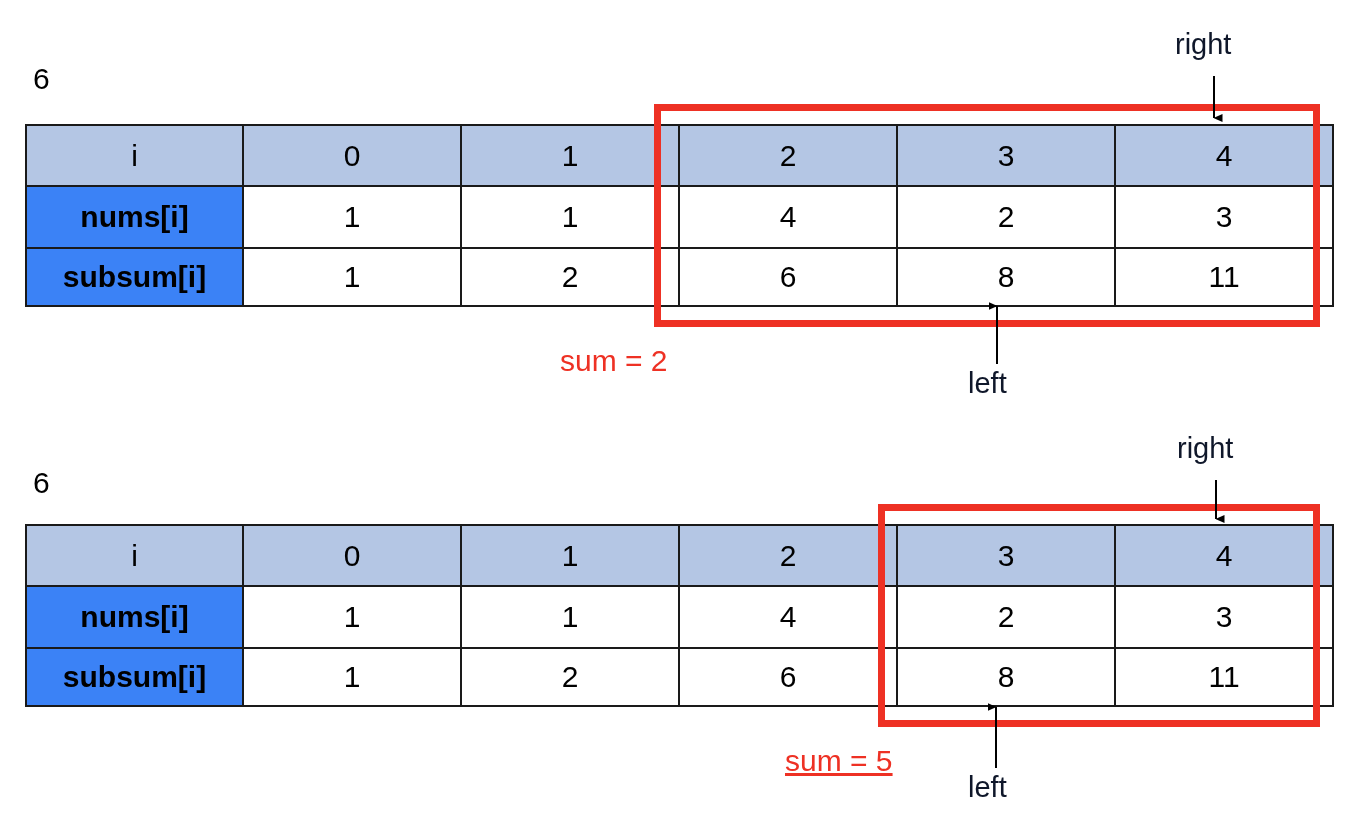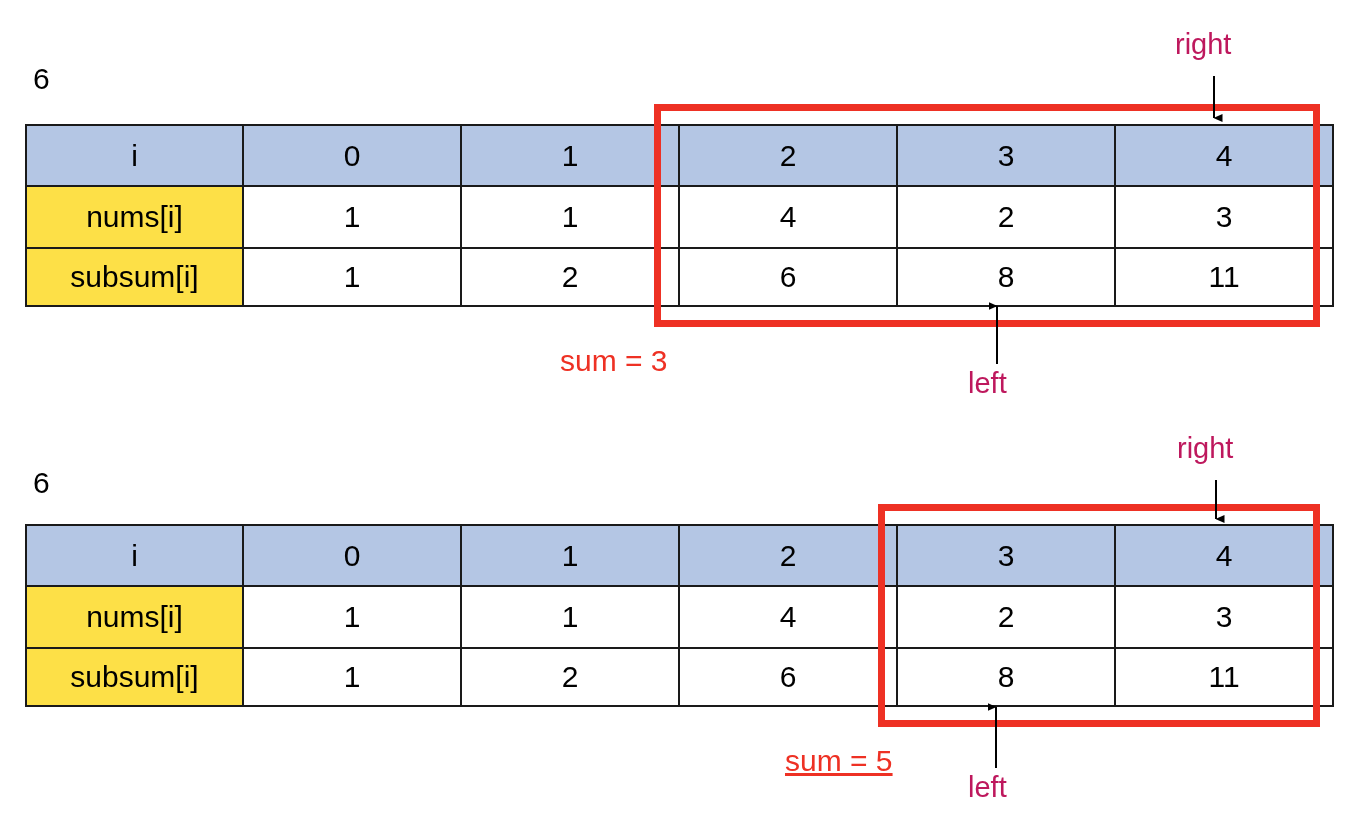--- a/index.html
+++ b/index.html
@@ -35,21 +35,22 @@
     font-size: 30px;
     font-weight: 400;
     padding: 0;
     background: #ffffff;
     line-height: 1;
   }
   .grid td.hdr {
     background: #b4c6e4;
   }
   .grid td.rowlabel {
-    background: #fde047;
+    background: #3b82f6;
+    font-weight: bold;
   }
   .col-label { width: 215px; }
   .col-cell  { width: 216px; }
 
   .r-head td { height: 59px; }
   .r-nums td { height: 60px; }
   .r-sub  td { height: 56px; }
 
   
   .count {
@@ -75,21 +76,21 @@
     line-height: 1;
     color: #ee3124;
     white-space: nowrap;
   }
 
   
   .ptrlabel {
     position: absolute;
     font-size: 29px;
     line-height: 1;
-    color: #be185d;
+    color: #0f172a;
     white-space: nowrap;
   }
 
   
   .arrows {
     position: absolute;
     left: 0; top: 0;
     width: 1360px;
     height: 824px;
     pointer-events: none;
@@ -126,21 +127,21 @@
       <td>2</td>
       <td>6</td>
       <td>8</td>
       <td>11</td>
     </tr>
   </tbody>
     </table>
 
   <div class="redbox" style="left:654px; top:104px; width:666px; height:223px;"></div>
 
-  <div class="sumtext" style="left:560px; top:346px;">sum = 3</div>
+  <div class="sumtext" style="left:560px; top:346px;">sum = 2</div>
 
   <div class="ptrlabel" style="left:1175px; top:30px;">right</div>
 
   <div class="ptrlabel" style="left:968px; top:369px;">left</div>
 
   <div class="count" style="left:33px; top:468px;">6</div>
 
   <table class="grid" style="left:25px; top:524px;">
     <tbody>
         <tr class="r-head">

